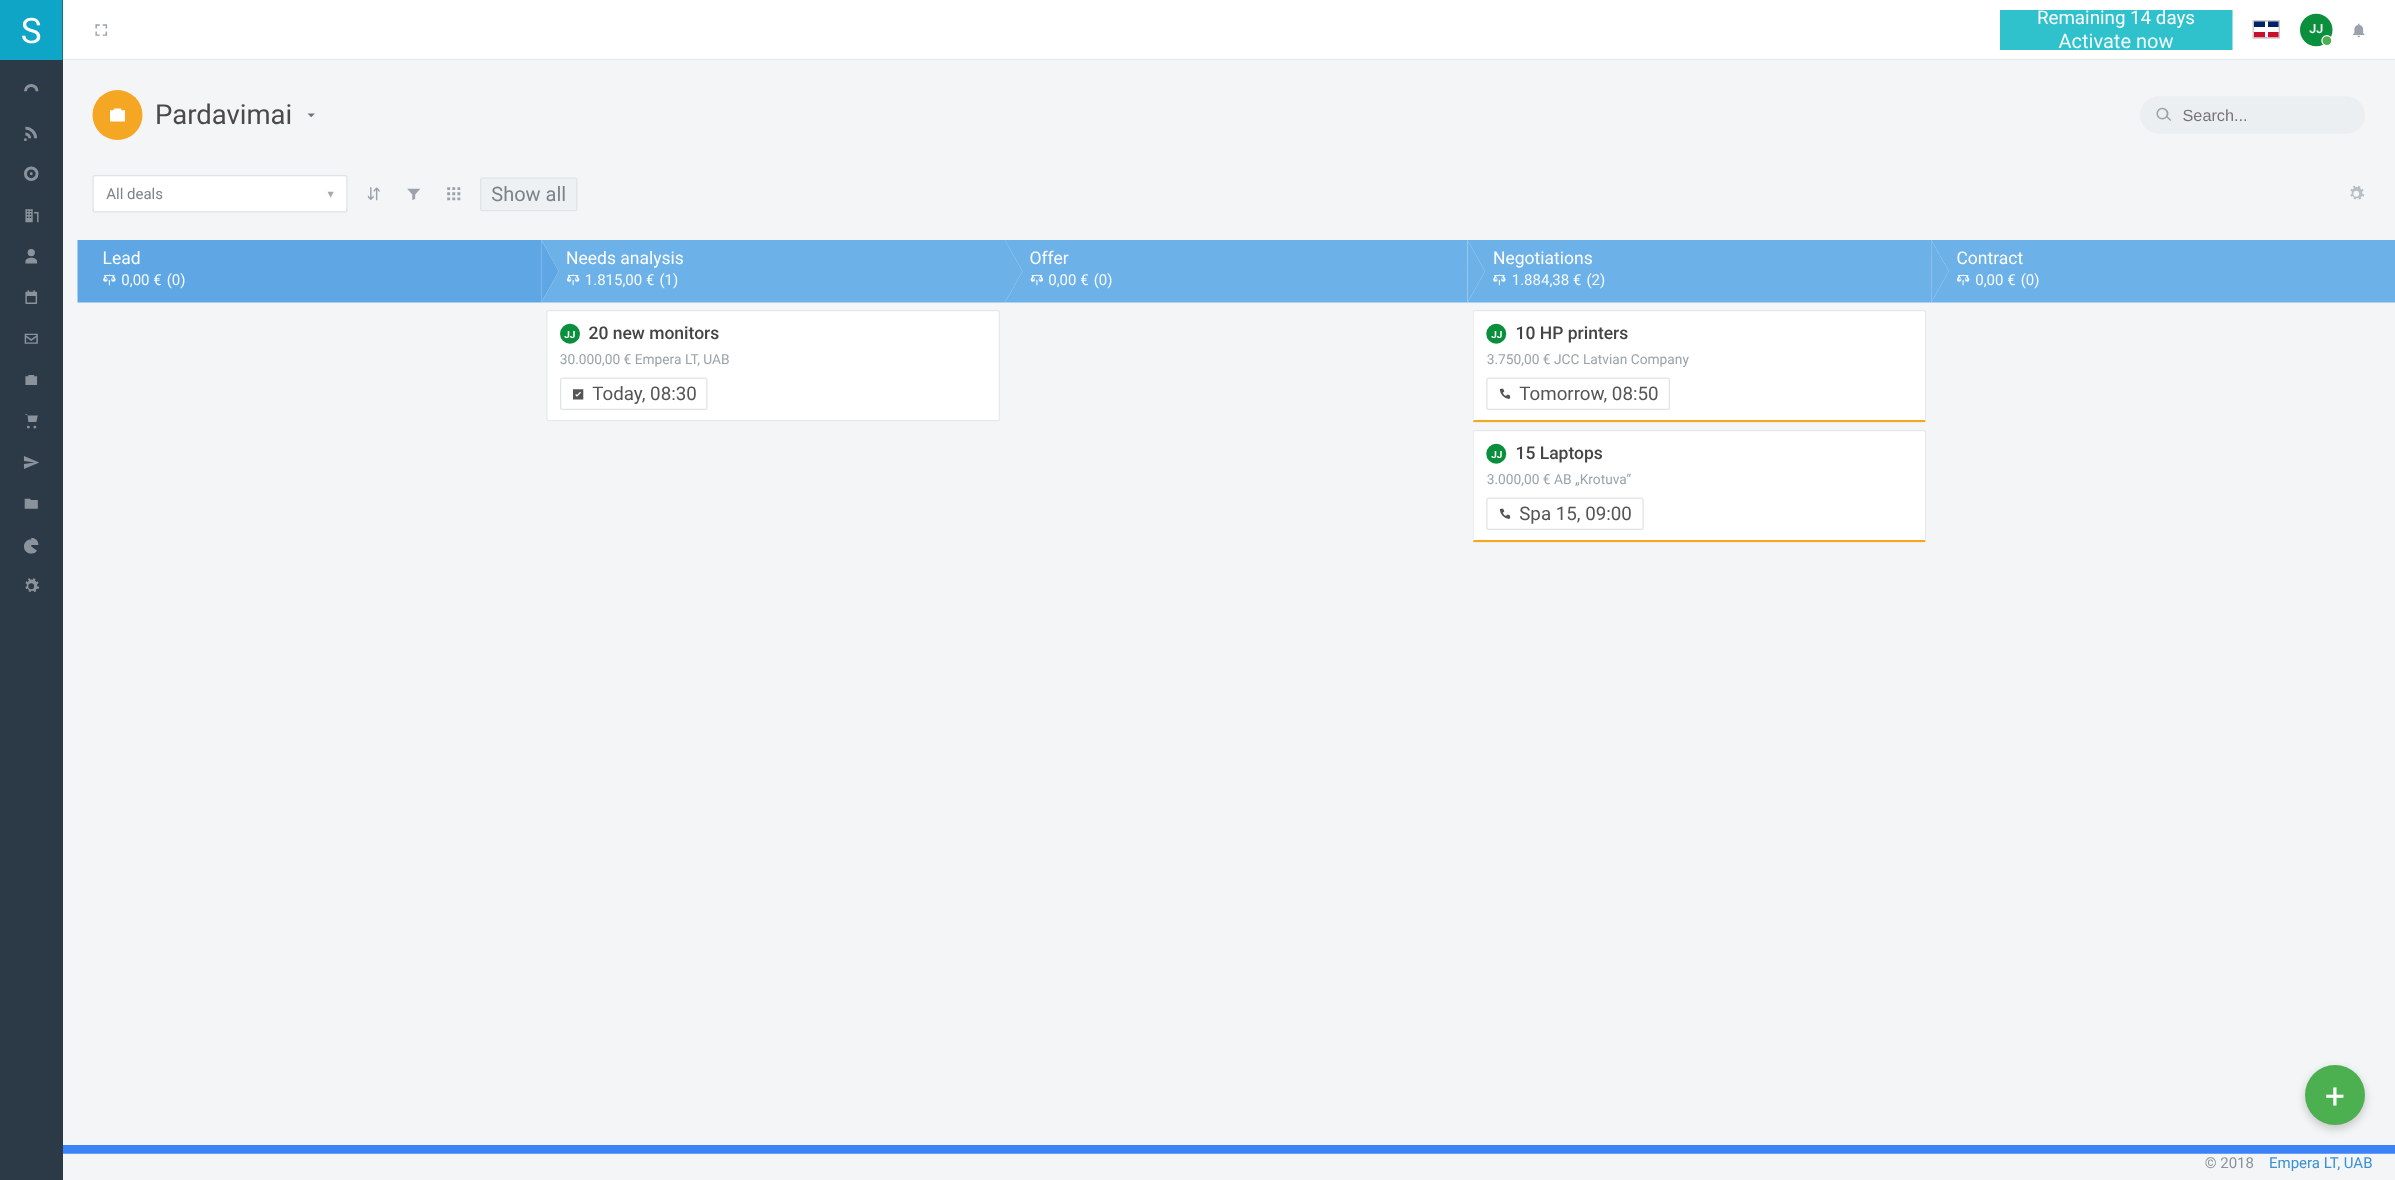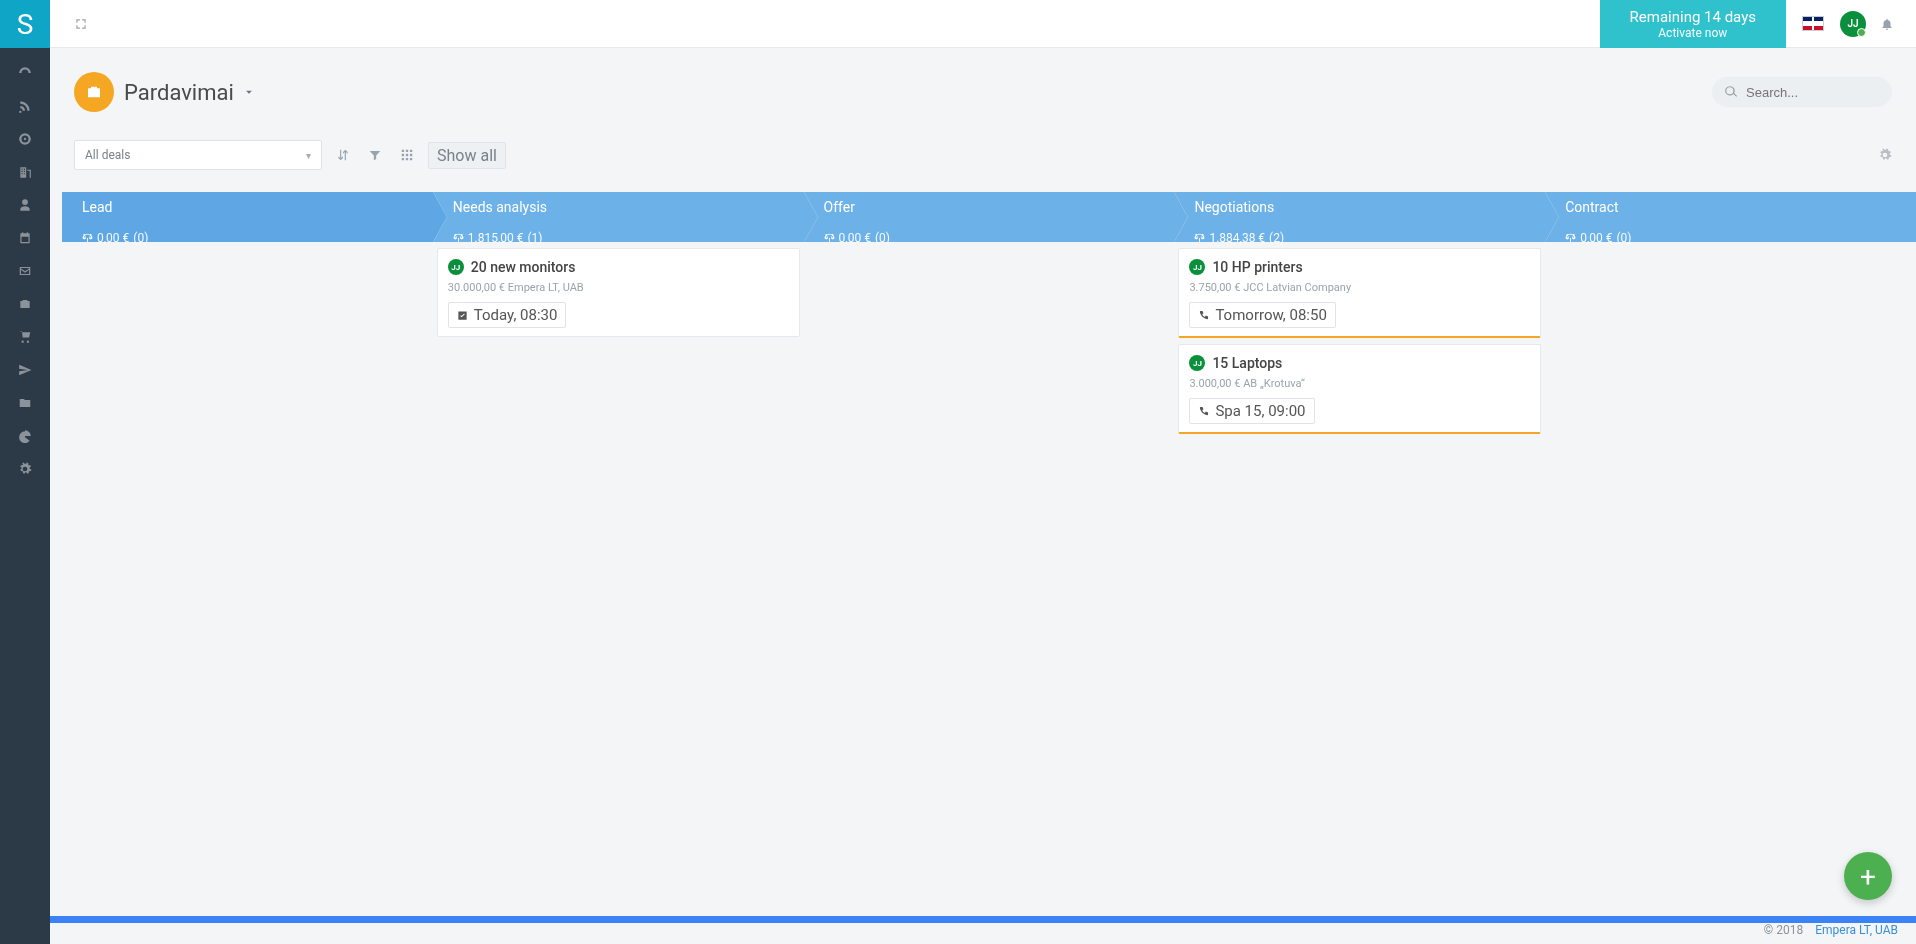--- a/index.html
+++ b/index.html
@@ -9,23 +9,23 @@
   .sidebar { position: fixed; left: 0; top: 0; width: 50px; height: 100vh; background: #2c3a47; display: flex; flex-direction: column; z-index: 100; }
   .sidebar-logo { width: 50px; height: 48px; background: #0ea5c6; display: flex; align-items: center; justify-content: center; color: #fff; font-size: 28px; font-weight: 400; }
   .sidebar-icons { display: flex; flex-direction: column; padding-top: 8px; }
   .sidebar-icons .nav-item { width: 50px; height: 33px; display: flex; align-items: center; justify-content: center; color: #8a939b; cursor: pointer; }
   .sidebar-icons svg { width: 14px; height: 14px; fill: currentColor; }
   
   
   .topbar { position: fixed; left: 50px; top: 0; right: 0; height: 48px; background: #fff; display: flex; align-items: center; border-bottom: 1px solid #e6e9ec; z-index: 90; }
   .topbar .expand-btn { margin-left: 24px; color: #9aa3ab; cursor: pointer; }
   .topbar .spacer { flex: 1; }
-  .trial-box { background: #2fc1cc; color: #fff; padding: 6px 30px; height: 48px; display: flex; flex-direction: column; align-items: center; justify-content: center; cursor: pointer; }
+  .trial-box { background: #2fc1cc; color: #fff; padding: 6px 30px; height: 32px; display: flex; flex-direction: column; align-items: center; justify-content: center; cursor: pointer; }
   .trial-box .t1 { font-size: 15px; }
-  .trial-box .t2 { font-size: 12px; opacity: 0.95; }
+  .trial-box .t2 { font-size: 16px; opacity: 0.95; }
   .flag { width: 22px; height: 15px; margin: 0 16px; cursor: pointer; background: linear-gradient(to bottom, #012169 33%, #fff 33%, #fff 66%, #c8102e 66%); position: relative; border: 1px solid #ccc; }
   .flag::before { content: ""; position: absolute; inset: 0; background: 
     linear-gradient(to bottom, transparent 40%, #fff 40%, #fff 60%, transparent 60%),
     linear-gradient(to right, transparent 44%, #fff 44%, #fff 56%, transparent 56%),
     linear-gradient(to bottom, transparent 44%, #c8102e 44%, #c8102e 56%, transparent 56%),
     linear-gradient(to right, transparent 47%, #c8102e 47%, #c8102e 53%, transparent 53%);
   }
   .avatar-top { width: 26px; height: 26px; border-radius: 50%; background: #0a8f3c; color: #fff; display: flex; align-items: center; justify-content: center; font-size: 10px; font-weight: 600; cursor: pointer; position: relative; margin-right: 14px; }
   .avatar-top::after { content: ""; position: absolute; bottom: 0; right: 0; width: 7px; height: 7px; background: #4caf50; border: 1px solid #fff; border-radius: 50%; }
   .bell { color: #9aa3ab; margin-right: 22px; cursor: pointer; }
@@ -35,34 +35,34 @@
   .page-header { padding: 24px 24px 0 24px; display: flex; align-items: center; }
   .page-icon { width: 40px; height: 40px; border-radius: 50%; background: #f5a623; display: flex; align-items: center; justify-content: center; color: #fff; margin-right: 10px; }
   .page-title { font-size: 22px; color: #4a4a4a; font-weight: 400; }
   .page-title-dd { margin-left: 8px; color: #6b747c; cursor: pointer; }
   .search-wrap { margin-left: auto; position: relative; }
   .search-wrap input { width: 180px; height: 30px; border-radius: 15px; border: none; background: #eceff2; padding: 0 14px 0 34px; font-size: 13px; color: #555; outline: none; }
   .search-wrap .sicon { position: absolute; left: 12px; top: 50%; transform: translateY(-50%); color: #9aa3ab; }
   
   
   .toolbar { padding: 28px 24px 12px 24px; display: flex; align-items: center; gap: 10px; }
-  .dropdown { width: 248px; height: 30px; border: 1px solid #dfe3e7; background: #fff; display: flex; align-items: center; padding: 0 10px; font-size: 12px; color: #7a828a; cursor: pointer; position: relative; border-radius: 2px; }
+  .dropdown { width: 204px; height: 30px; border: 1px solid #dfe3e7; background: #fff; display: flex; align-items: center; padding: 0 10px; font-size: 12px; color: #7a828a; cursor: pointer; position: relative; border-radius: 2px; }
   .dropdown .caret { margin-left: auto; font-size: 10px; color: #aaa; }
   .tool-icon { color: #9aa3ab; cursor: pointer; padding: 0 4px; }
   .show-all { font-size: 16px; color: #7a828a; background: #eef1f3; border: 1px solid #e0e4e8; padding: 3px 8px; border-radius: 2px; cursor: pointer; }
   .toolbar .spacer { flex: 1; }
   .gear-r { color: #b8bec4; cursor: pointer; }
   
   
   .kanban { display: flex; padding: 0 0 0 12px; margin-top: 10px; }
   .column { flex: 1; min-width: 0; }
   .stage-header { position: relative; background: #6cb1e8; color: #fff; height: 50px; padding: 7px 12px 6px 20px; }
   .col0 .stage-header { background: #5ea7e4; }
   .stage-header .sname { font-size: 14px; font-weight: 400; }
-  .stage-header .smeta { font-size: 12px; margin-top: 16px; display: flex; align-items: center; gap: 4px; opacity: 0.95; }
+  .stage-header .smeta { font-size: 12px; margin-top: 2px; display: flex; align-items: center; gap: 4px; opacity: 0.95; }
   .stage-header::after { content: ""; position: absolute; right: -14px; top: 0; width: 0; height: 0; border-top: 25px solid transparent; border-bottom: 25px solid transparent; border-left: 14px solid #6cb1e8; z-index: 2; }
   .col0 .stage-header::after { border-left-color: #5ea7e4; }
   .column:last-child .stage-header::after { display: none; }
   .stage-header::before { content: ""; position: absolute; left: 0; top: 0; width: 0; height: 0; border-top: 25px solid transparent; border-bottom: 25px solid transparent; border-left: 14px solid #f3f5f7; z-index: 1; }
   .col0 .stage-header::before { display: none; }
   .stage-header .inner { position: relative; z-index: 3; }
   
   .cards { padding: 6px 4px; }
   .card { background: #fff; border: 1px solid #e6e9ec; border-radius: 2px; padding: 10px 10px 8px 10px; margin-bottom: 6px; cursor: pointer; position: relative; }
   .card.accent { border-bottom: 2px solid #f5a623; }

